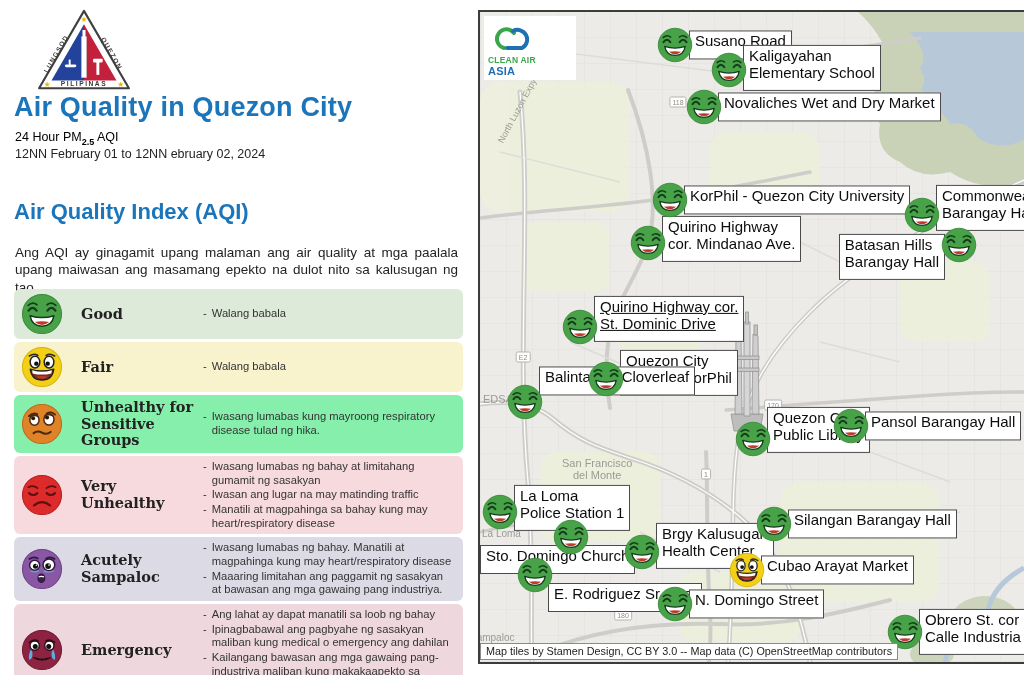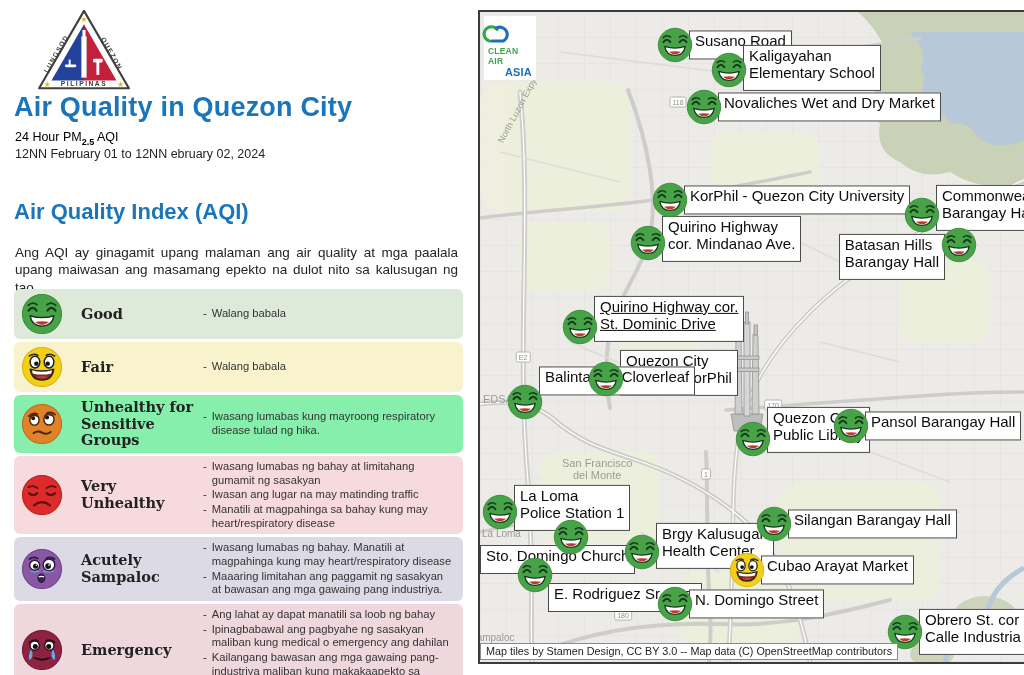--- a/index.html
+++ b/index.html
@@ -24,21 +24,21 @@
   .lb .dash{flex:0 0 auto;}
 
   
   .map{position:absolute;left:478px;top:10px;width:544px;height:650px;border:2px solid #3c3c3c;overflow:hidden;
        background:
          repeating-linear-gradient(0deg,#e7e5e1 0 1px,transparent 1px 26px),
          repeating-linear-gradient(90deg,#e7e5e1 0 1px,transparent 1px 26px),
          #ecebe8;}
   .map svg.bg{position:absolute;left:0;top:0;z-index:1;}
   .monument{position:absolute;left:247px;top:298px;width:40px;height:124px;z-index:2;}
-  .cal{position:absolute;left:4px;top:4px;width:52px;height:64px;background:#fff;z-index:4;display:flex;flex-direction:column;align-items:flex-end;padding:2px 4px;box-sizing:border-box;}
+  .cal{position:absolute;left:4px;top:4px;width:92px;height:64px;background:#fff;z-index:4;display:flex;flex-direction:column;align-items:flex-start;padding:2px 4px;box-sizing:border-box;}
   .cal-t1{color:#3aa64a;font-weight:bold;font-size:8.5px;line-height:1.1;letter-spacing:.2px;}
   .cal-t2{color:#1f6fb5;font-weight:bold;font-size:11px;line-height:1.1;letter-spacing:.2px;}
   .mlabel{position:absolute;background:#fff;border:1px solid #4a4a4a;padding:1px 5px 9px;font-size:15px;line-height:1.14;white-space:pre;color:#0d0d0d;z-index:5;}
   .mface{position:absolute;width:36px;height:36px;z-index:6;}
   .badge{position:absolute;background:#fff;border:1px solid #b5b3af;border-radius:2px;color:#8f8d88;font-size:7px;line-height:9px;padding:0 2px;transform:translate(-50%,-50%);z-index:3;}
   .mtext{position:absolute;color:#9b9b93;white-space:pre-line;z-index:2;text-align:center;}
   .attr{position:absolute;left:0;bottom:2px;background:#fff;border:1px solid #8a8a8a;font-size:10.8px;color:#222;padding:0 5px;line-height:15px;z-index:7;white-space:nowrap;}
 </style>
 </head>
 <body>

